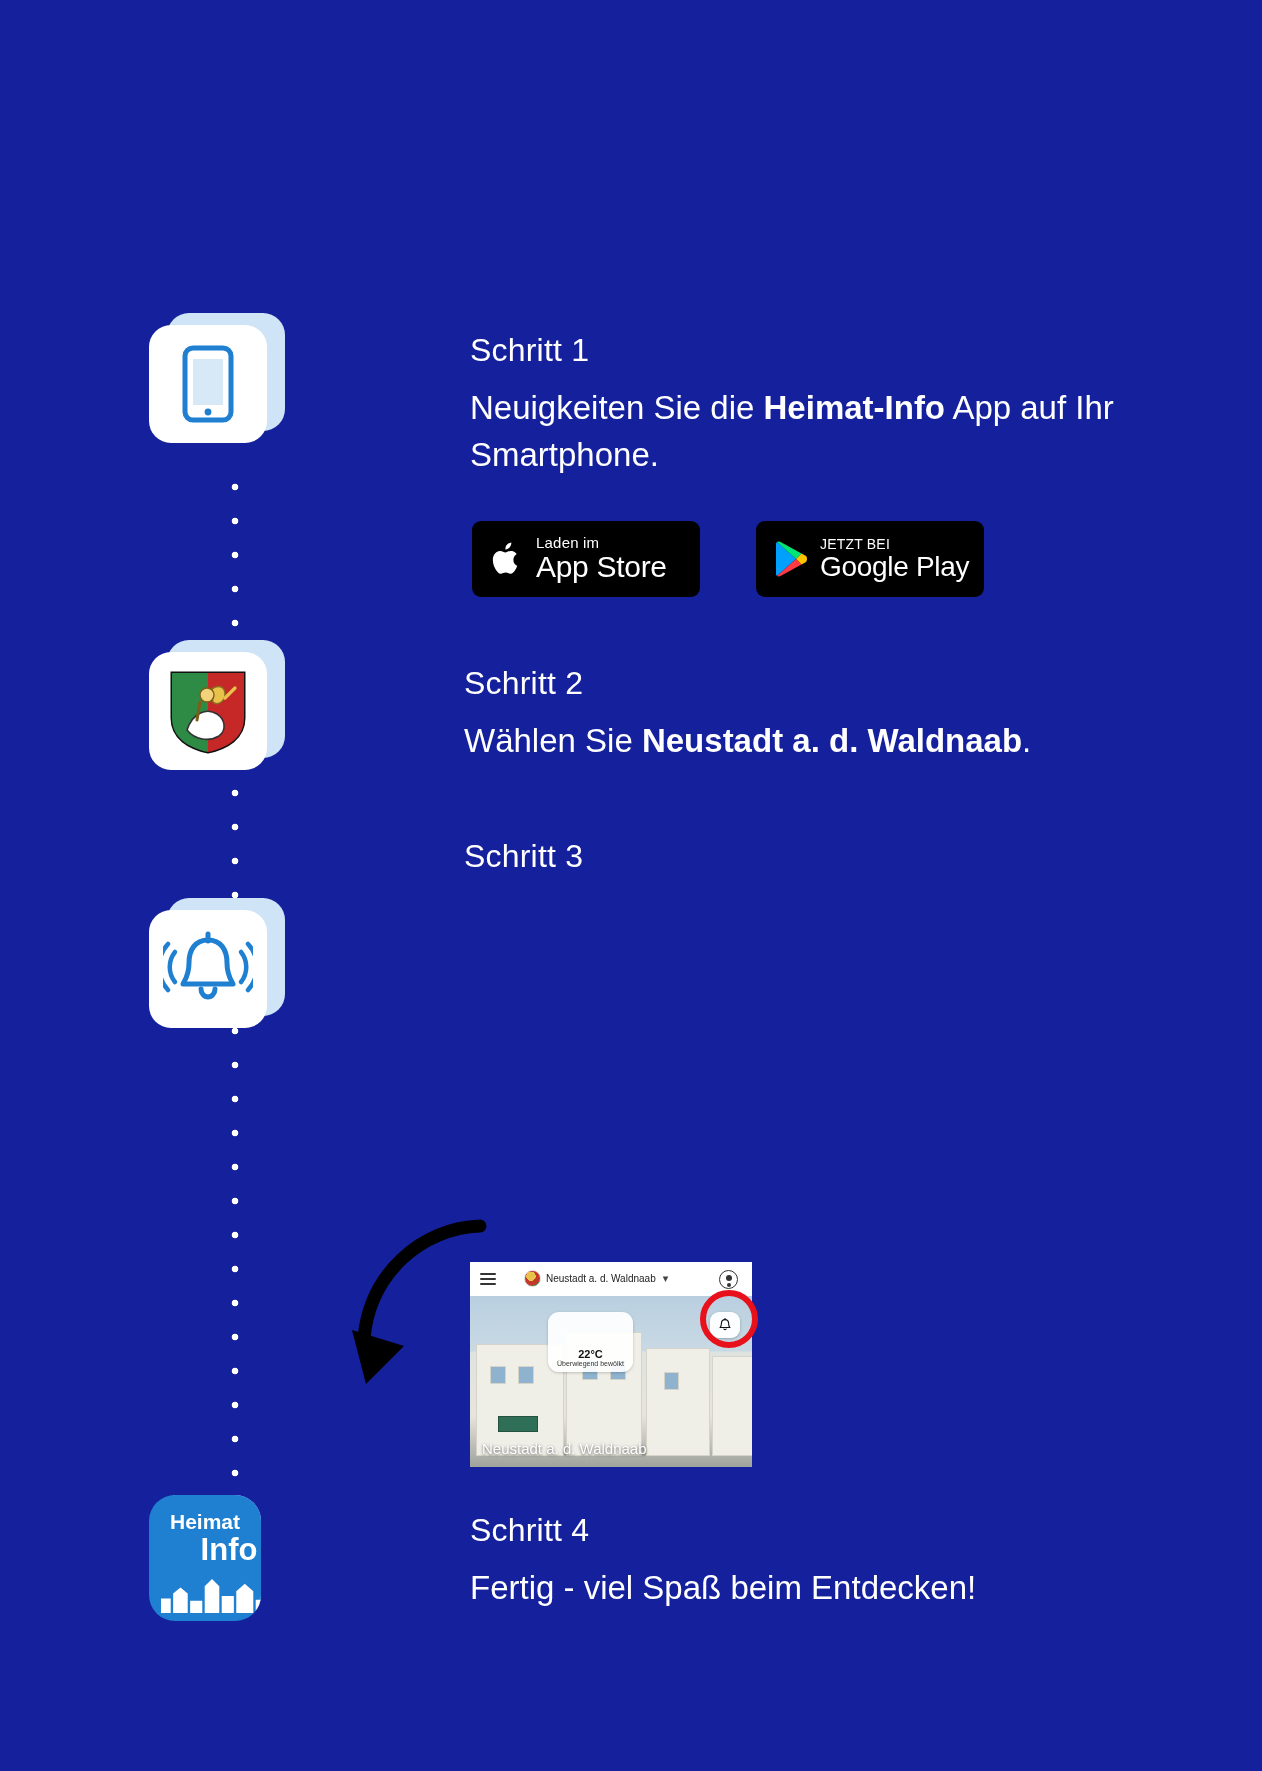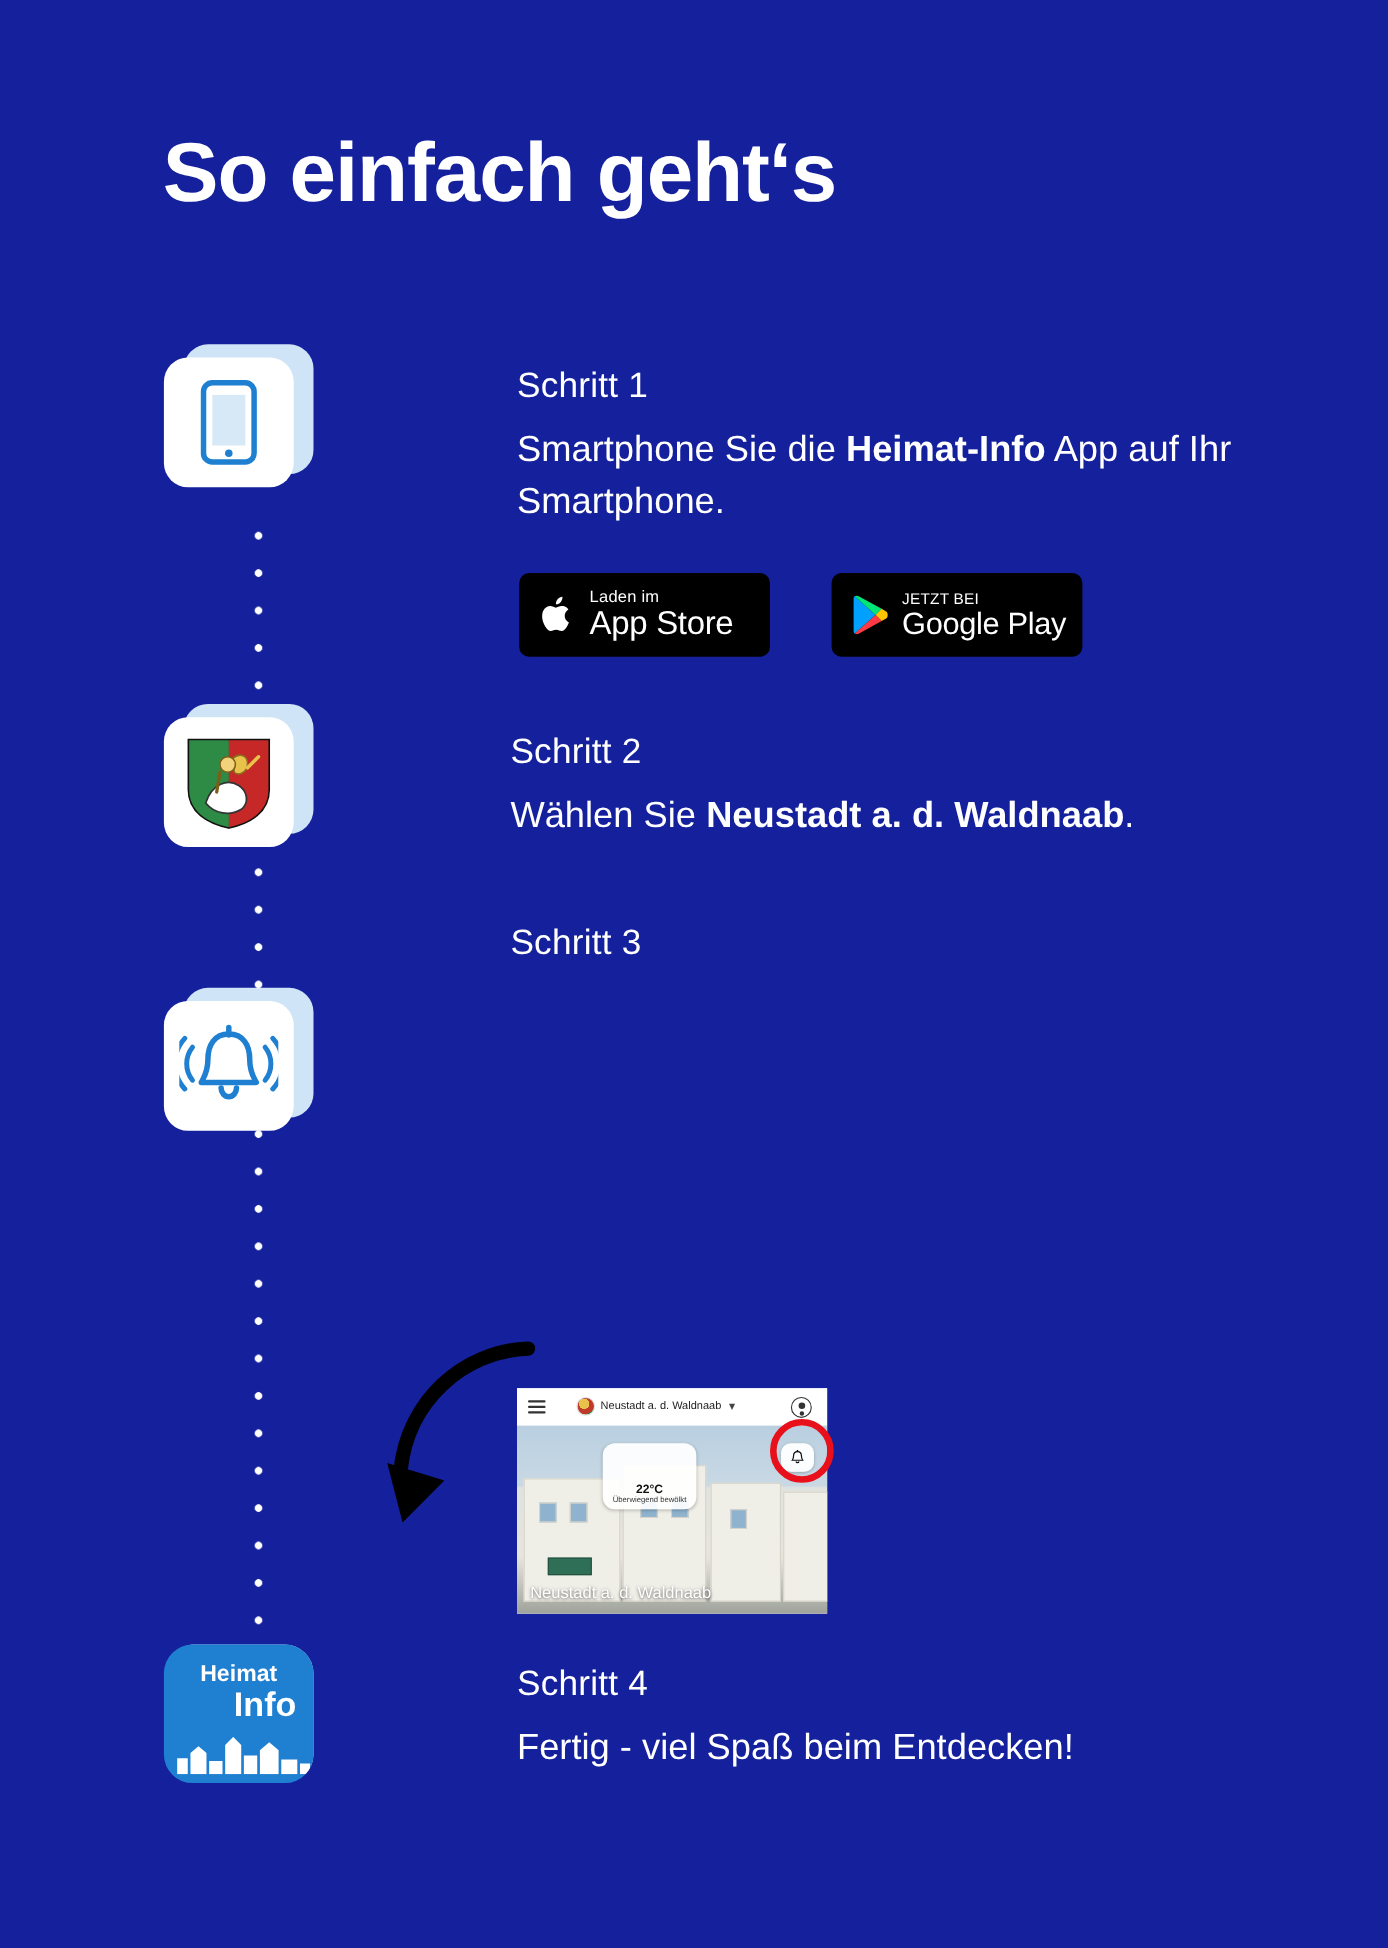--- a/index.html
+++ b/index.html
@@ -76,21 +76,21 @@
 
   #card-phone { left: 149px; top: 325px; }
   #card-crest { left: 149px; top: 652px; }
   #card-bell  { left: 149px; top: 910px; }
 
   
   #card-app {
     position: absolute;
     left: 149px;
     top: 1495px;
-    width: 136px;
+    width: 112px;
     height: 126px;
     border-radius: 26px;
     background: #1f7fd0;
     overflow: hidden;
   }
   #card-app::before {
     content: "";
     position: absolute;
     left: 20px;
     top: -12px;
@@ -251,21 +251,20 @@
     position: absolute;
     left: 352px; top: 1218px;
     width: 135px; height: 180px;
   }
 </style>
 </head>
 <body>
 
 <div class="page">
 
-  <div class="title">So einfach geht‘s</div>
 
   <div class="timeline-dots"></div>
 
   <div class="icon-card" id="card-phone">
     <div class="glyph">
       <svg width="52" height="78" viewBox="0 0 52 78" aria-hidden="true">
         <rect x="3" y="3" width="46" height="72" rx="8" ry="8" fill="none" stroke="#1f7fd0" stroke-width="5"></rect>
         <rect x="11" y="14" width="30" height="46" fill="#1f7fd0" opacity="0.18"></rect>
         <circle cx="26" cy="67" r="3.4" fill="#1f7fd0"></circle>
       </svg>
@@ -312,21 +311,21 @@
       <path d="M24 28 V18 H34 V28 Z" fill="#ffffff"></path>
       <path d="M36 28 V6 L42 0 L48 6 V28 Z" fill="#ffffff"></path>
       <path d="M50 28 V14 H60 V28 Z" fill="#ffffff"></path>
       <path d="M62 28 V10 L69 4 L76 10 V28 Z" fill="#ffffff"></path>
       <path d="M78 28 V17 H90 V28 Z" fill="#ffffff"></path>
       <path d="M92 28 V20 H100 V28 Z" fill="#ffffff"></path>
     </svg>
   </div>
 
   <div class="step-head" id="s1-head">Schritt 1</div>
-  <div class="step-body" id="s1-body"><span>Smartphone Sie die </span><b>Heimat-Info</b><span> App auf Ihr Smartphone.</span></div>
+  <div class="step-body" id="s1-body"><span>Neuigkeiten Sie die </span><b>Heimat-Info</b><span> App auf Ihr Smartphone.</span></div>
 
   <div class="badge" id="badge-google">
     <svg width="36" height="40" viewBox="0 0 36 40" aria-hidden="true">
       <path d="M5 3 L24 20 L5 37 C4.2 36.5 4 35.6 4 34.5 V5.5 C4 4.4 4.2 3.5 5 3 Z" fill="#00a0ff"></path>
       <path d="M5 3 L24 20 L29.5 14.5 L9 3.2 C7.6 2.4 6.2 2.3 5 3 Z" fill="#00e676"></path>
       <path d="M29.5 14.5 L24 20 L29.5 25.5 L33.6 23.2 C35.5 22.2 35.5 17.8 33.6 16.8 Z" fill="#ffc400"></path>
       <path d="M5 37 C6.2 37.7 7.6 37.6 9 36.8 L29.5 25.5 L24 20 Z" fill="#ff3a44"></path>
     </svg>
     <span class="b-text">
       <span class="b-small">JETZT BEI</span>

